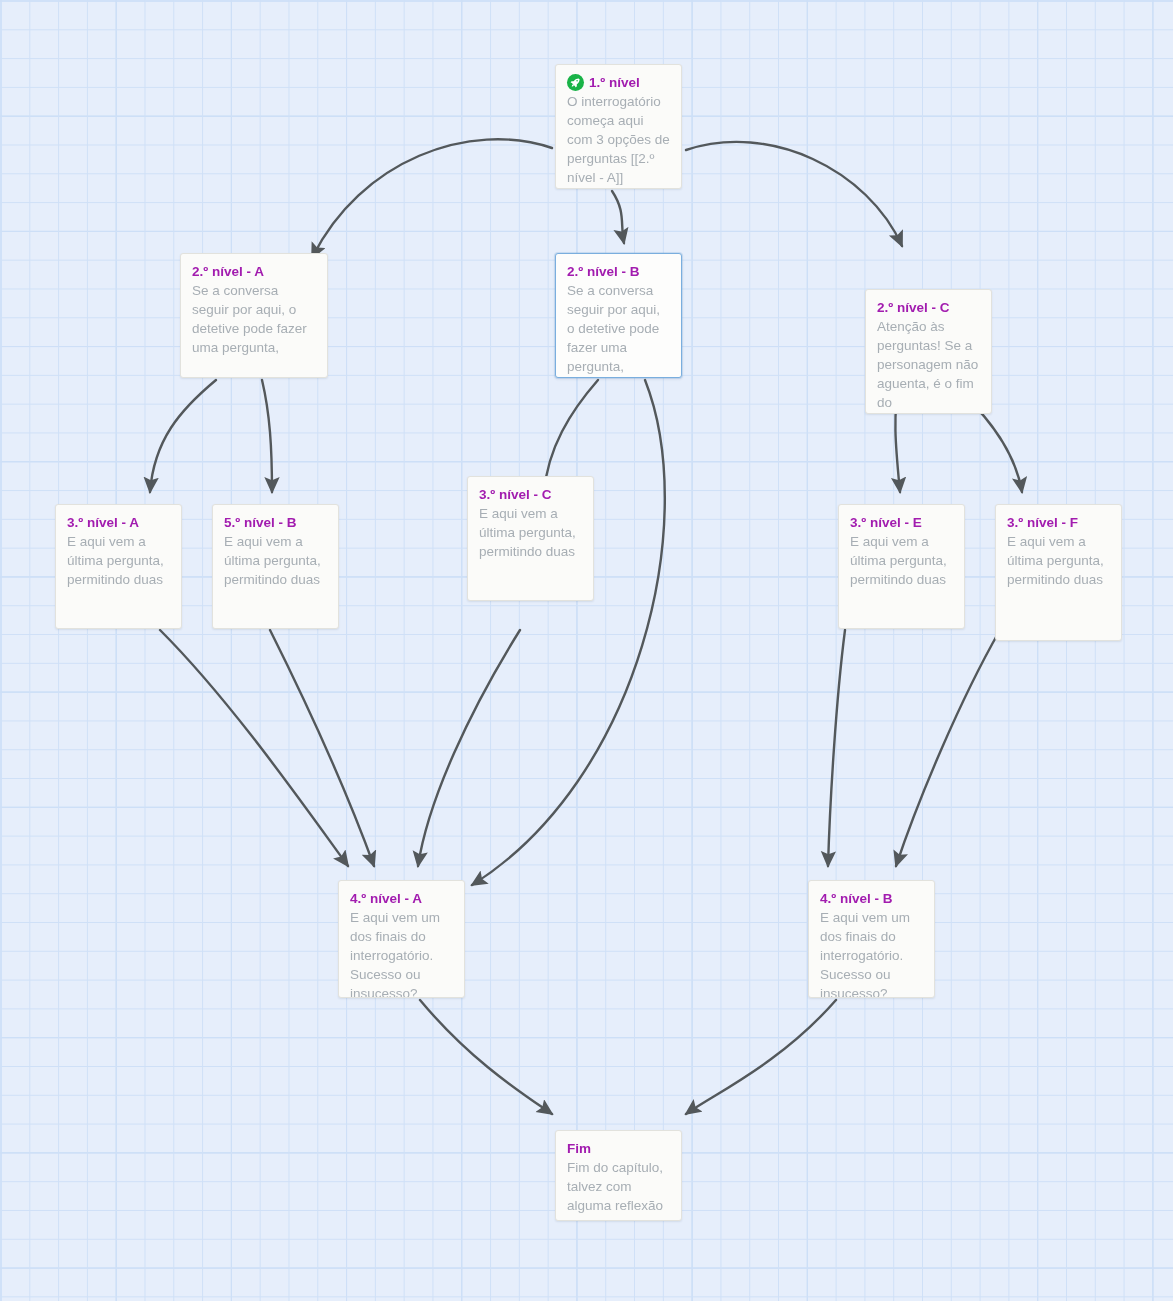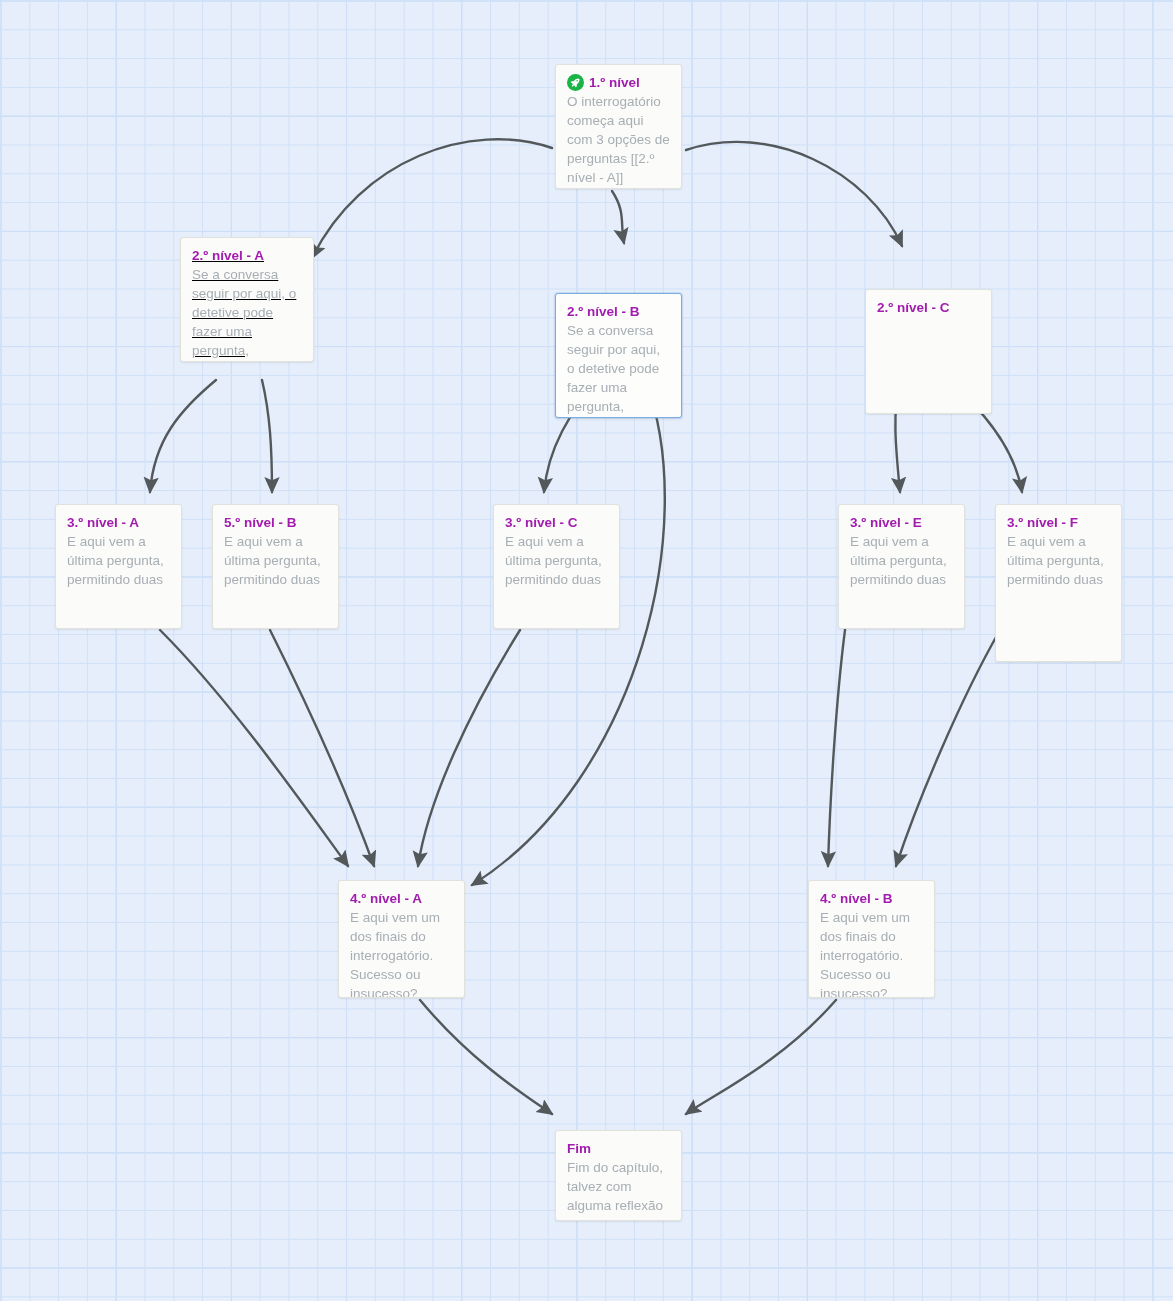--- a/index.html
+++ b/index.html
@@ -44,21 +44,20 @@
     border: 1px solid #e2e2dd;
     border-radius: 3px;
     box-shadow: 0 1px 2px rgba(40,60,90,0.10);
     overflow: hidden;
     padding: 9px 11px 0 11px;
   }
   .node.selected {
     border: 1px solid #7aaede;
     background: #fdfdfc;
     box-shadow: 0 0 0 1px rgba(122,174,222,0.25), 0 1px 3px rgba(40,60,90,0.14);
-    margin-top: 40px;
   }
   .node-title {
     font-size: 13.5px;
     font-weight: bold;
     color: #a21caf;
     line-height: 17px;
     white-space: nowrap;
     margin-bottom: 1px;
     display: flex;
     align-items: center;
@@ -117,62 +116,63 @@
           <span class="rocket-badge">
             <svg width="11" height="11" viewBox="0 0 16 16" aria-hidden="true">
               <path fill="#ffffff" d="M12.6 2.1c-2.5.1-4.6 1.1-6 2.6L5.2 6.2 3.1 6c-.3 0-.6.1-.8.3l-1.1 1.1c-.3.3-.2.7.2.8l2 .7c-.1.4-.1.7 0 .9l2.8 2.8c.2.2.5.2.9.1l.7 2c.1.4.5.5.8.2l1.1-1.1c.2-.2.3-.5.3-.8l-.2-2.1 1.5-1.4c1.5-1.4 2.5-3.5 2.6-6 0-.3-.2-.5-.5-.5zM10.3 6.5a1.1 1.1 0 1 1 0-2.2 1.1 1.1 0 0 1 0 2.2z"></path>
               <path fill="#ffffff" d="M3.4 11.3c-.6.6-.9 2.6-.9 2.6s2-.3 2.6-.9a1.2 1.2 0 0 0-1.7-1.7z"></path>
             </svg>
           </span>
           <span>1.º nível</span>
         </div>
         <div class="node-body">O interrogatório começa aqui com 3 opções de perguntas [[2.º nível - A]]</div>
       </div>
-      <div class="node" style="left: 180px; top: 237px; width: 134px; height: 125px; text-decoration: underline;">
+      <div class="node" style="left: 180px; top: 253px; width: 148px; height: 125px;">
         <div class="node-title">
           <span>2.º nível - A</span>
         </div>
         <div class="node-body">Se a conversa seguir por aqui, o detetive pode fazer uma pergunta,</div>
       </div>
       <div class="node selected" style="left: 555px; top: 253px; width: 127px; height: 125px;">
         <div class="node-title">
           <span>2.º nível - B</span>
         </div>
         <div class="node-body">Se a conversa seguir por aqui, o detetive pode fazer uma pergunta,</div>
       </div>
       <div class="node" style="left: 865px; top: 253px; width: 127px; height: 125px; margin-top: 36px;">
         <div class="node-title">
           <span>2.º nível - C</span>
         </div>
+        <div class="node-body">Atenção às perguntas! Se a personagem não aguenta, é o fim do</div>
       </div>
       <div class="node" style="left: 55px; top: 504px; width: 127px; height: 125px;">
         <div class="node-title">
           <span>3.º nível - A</span>
         </div>
         <div class="node-body">E aqui vem a última pergunta, permitindo duas</div>
       </div>
       <div class="node" style="left: 212px; top: 504px; width: 127px; height: 125px;">
         <div class="node-title">
           <span>5.º nível - B</span>
         </div>
         <div class="node-body">E aqui vem a última pergunta, permitindo duas</div>
       </div>
-      <div class="node" style="left: 467px; top: 504px; width: 127px; height: 125px; margin-left: 26px;">
+      <div class="node" style="left: 467px; top: 476px; width: 127px; height: 125px;">
         <div class="node-title">
           <span>3.º nível - C</span>
         </div>
         <div class="node-body">E aqui vem a última pergunta, permitindo duas</div>
       </div>
       <div class="node" style="left: 838px; top: 504px; width: 127px; height: 125px;">
         <div class="node-title">
           <span>3.º nível - E</span>
         </div>
         <div class="node-body">E aqui vem a última pergunta, permitindo duas</div>
       </div>
-      <div class="node" style="left: 995px; top: 504px; width: 127px; height: 158px;">
+      <div class="node" style="left: 995px; top: 504px; width: 127px; height: 137px;">
         <div class="node-title">
           <span>3.º nível - F</span>
         </div>
         <div class="node-body">E aqui vem a última pergunta, permitindo duas</div>
       </div>
       <div class="node" style="left: 338px; top: 880px; width: 127px; height: 118px;">
         <div class="node-title">
           <span>4.º nível - A</span>
         </div>
         <div class="node-body">E aqui vem um dos finais do interrogatório. Sucesso ou insucesso?</div>

